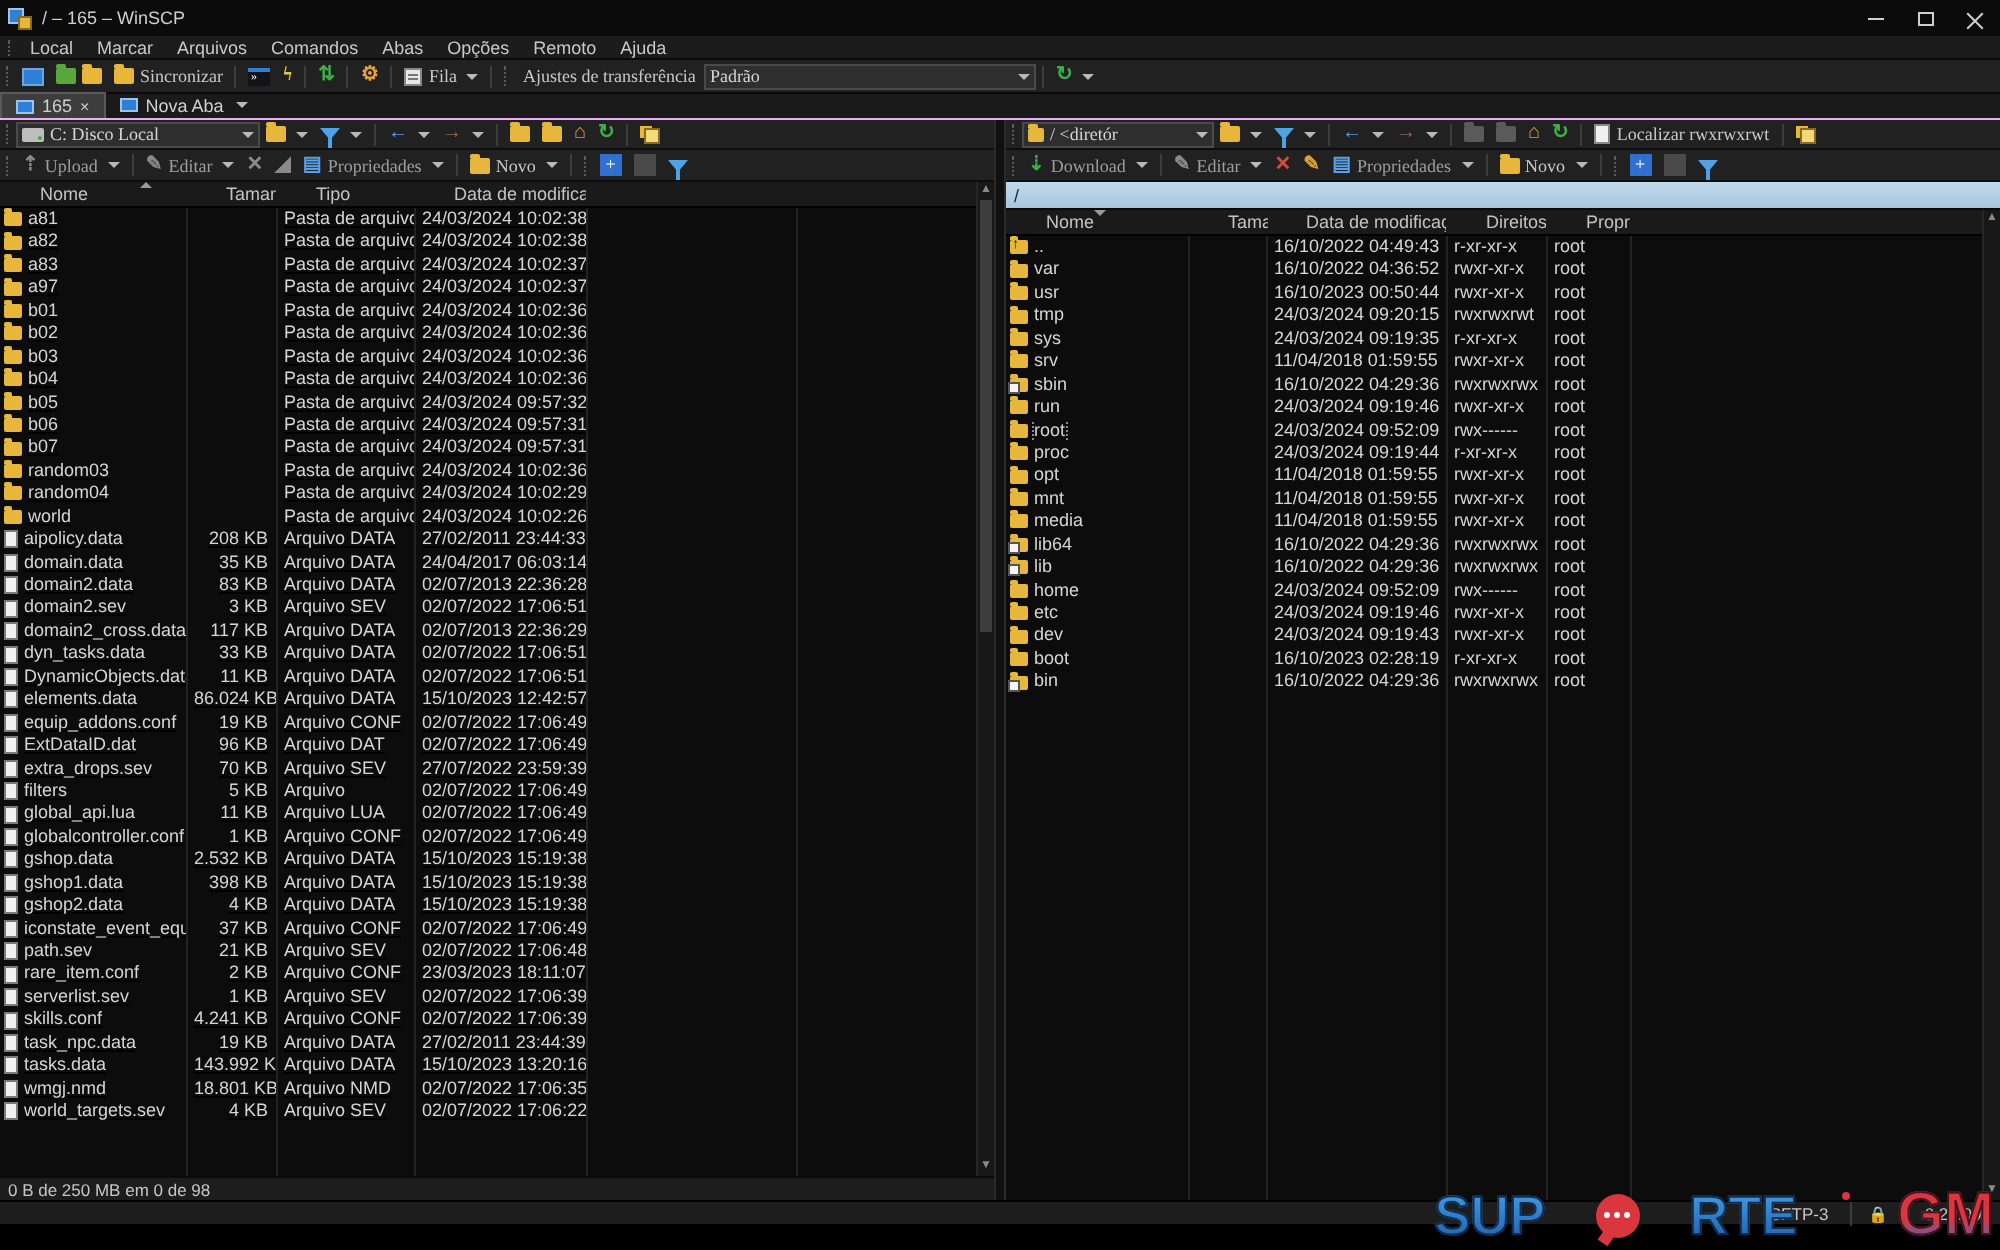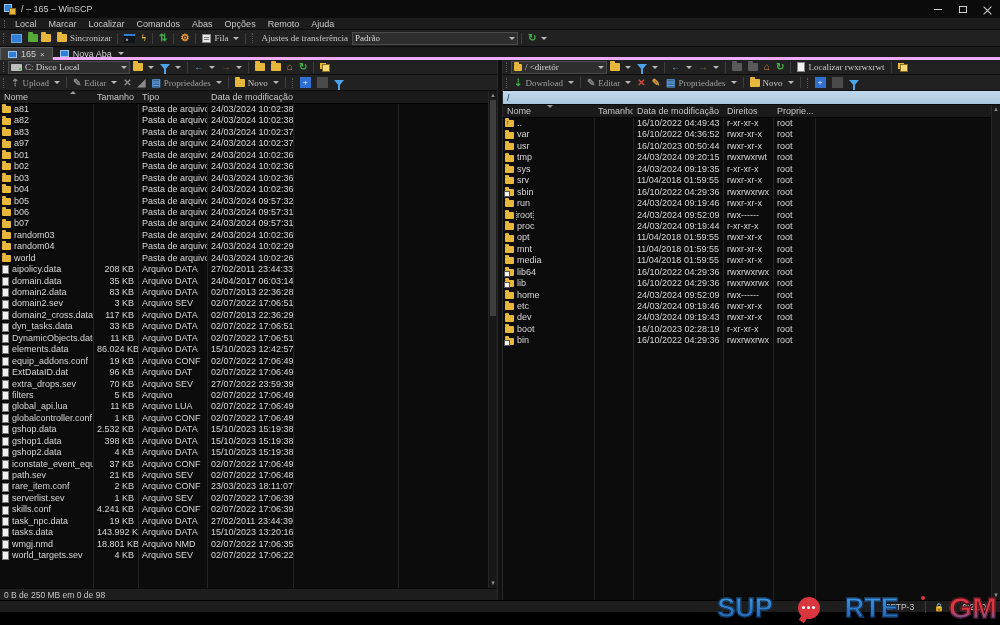--- a/index.html
+++ b/index.html
@@ -51,41 +51,41 @@
   .ic-copy { width:10px; height:9px; position:relative; flex:none; }
   .ic-copy::before { content:""; position:absolute; left:0; top:0; width:6px; height:6px; background:#e7b73c; }
   .ic-copy::after { content:""; position:absolute; right:0; bottom:0; width:6px; height:6px; background:#f5d878; border:1px solid #8a6a1f; }
   .ic-list { width:9px; height:9px; background:#e8e8e8; border:1px solid #888; flex:none; position:relative; }
   .ic-list::after { content:""; position:absolute; left:1px; top:2px; width:5px; height:1px; background:#777; box-shadow:0 2px 0 #777; }
   .ic-doc { width:8px; height:10px; background:#f0f0f0; border:1px solid #888; flex:none; }
   .ic-plus { width:11px; height:11px; background:#2e6fd0; color:#fff; font-size:9px; line-height:11px; text-align:center; flex:none; }
   .ic-box { width:11px; height:11px; background:#4a4a4a; flex:none; }
 
   
-  .tabbar { height:13px; background:#1a1a1a; display:flex; font-size:9px; color:#d0d0d0; border-bottom:3px solid #f0abfc; }
+  .tabbar { height:13px; background:#1a1a1a; display:flex; align-items:flex-end; font-size:9px; color:#d0d0d0; border-bottom:1px solid #f0abfc; }
   .tab { display:flex; align-items:center; gap:4px; padding:0 7px; height:13px; }
   .tab.active { background:#3d3d3d; border:1px solid #5a5a5a; border-bottom:none; }
   .tab .scr { width:9px; height:7px; background:#2f7fd6; border:1px solid #9cc4ea; flex:none; }
   .tab .x { font-size:8px; color:#c9c9c9; }
 
   
   .panels { display:flex; height:540px; background:#141414; }
   .panel { width:497px; display:flex; flex-direction:column; }
   .splitter { width:6px; background:#101010; border-left:1px solid #2a2a2a; border-right:1px solid #2a2a2a; }
   .ptb1 { height:15px; border-bottom:1px solid #0d0d0d; }
   .ptb2 { height:16px; border-bottom:1px solid #0d0d0d; }
   .pathbar { height:14px; background:linear-gradient(#c2d9ec,#a9c6de); color:#10283c; font-size:9px; line-height:14px; padding-left:4px; border-bottom:1px solid #0a0a0a; white-space:nowrap; overflow:hidden; }
 
   .pbody { display:flex; flex:1; min-height:0; }
   .pmain { flex:1; display:flex; flex-direction:column; min-width:0; }
 
   .colheader { height:13px; background:#1a1a1a; color:#c4c4c4; font-size:9px; border-bottom:1px solid #000; position:relative; }
   .hl { display:grid; grid-template-columns:93px 45px 69px 86px 105px auto; height:13px; }
   .hr { display:grid; grid-template-columns:91px 39px 90px 50px 42px auto; height:13px; }
-  .hcell { line-height:13px; padding:0 4px; overflow:hidden; white-space:nowrap; }
+  .hcell { line-height:13px; padding:0 20px; overflow:hidden; white-space:nowrap; }
   .hcell.r { text-align:right; }
   .sortcaret { position:absolute; top:0px; width:0; height:0; border-left:3px solid transparent; border-right:3px solid transparent; }
   .sortcaret.up { border-bottom:3px solid #9a9a9a; left:70px; }
   .sortcaret.down { border-top:3px solid #9a9a9a; left:44px; }
 
   .filelist { flex:1; background:#0c0c0c; overflow:hidden; position:relative; }
   .list-left { background-image:
       linear-gradient(#232323,#232323),linear-gradient(#232323,#232323),
       linear-gradient(#232323,#232323),linear-gradient(#232323,#232323),
       linear-gradient(#232323,#232323);
@@ -159,21 +159,21 @@
           <div class="maxi"></div>
         </div>
       <div class="winbtn">
           <div class="clos"></div>
         </div>
     </div>
   </div>
 
   <div class="menubar">
     <span class="grip"></span>
-    <span id="menu-items"><span class="menu-item">Local</span><span class="menu-item">Marcar</span><span class="menu-item">Localizar</span><span class="menu-item">Comandos</span><span class="menu-item">Abas</span><span class="menu-item">Opções</span><span class="menu-item">Remoto</span><span class="menu-item">Ajuda</span></span>
+    <span id="menu-items"><span class="menu-item">Local</span><span class="menu-item">Marcar</span><span class="menu-item">Arquivos</span><span class="menu-item">Comandos</span><span class="menu-item">Abas</span><span class="menu-item">Opções</span><span class="menu-item">Remoto</span><span class="menu-item">Ajuda</span></span>
   </div>
 
   <div class="tb maintb">
     <span class="grip"></span>
     <div class="tbtn">
         <span class="ic-monitor"></span>
       </div>
     <div class="tbtn">
         <span class="ic-fold green"></span>
         <span class="ic-fold"></span>

